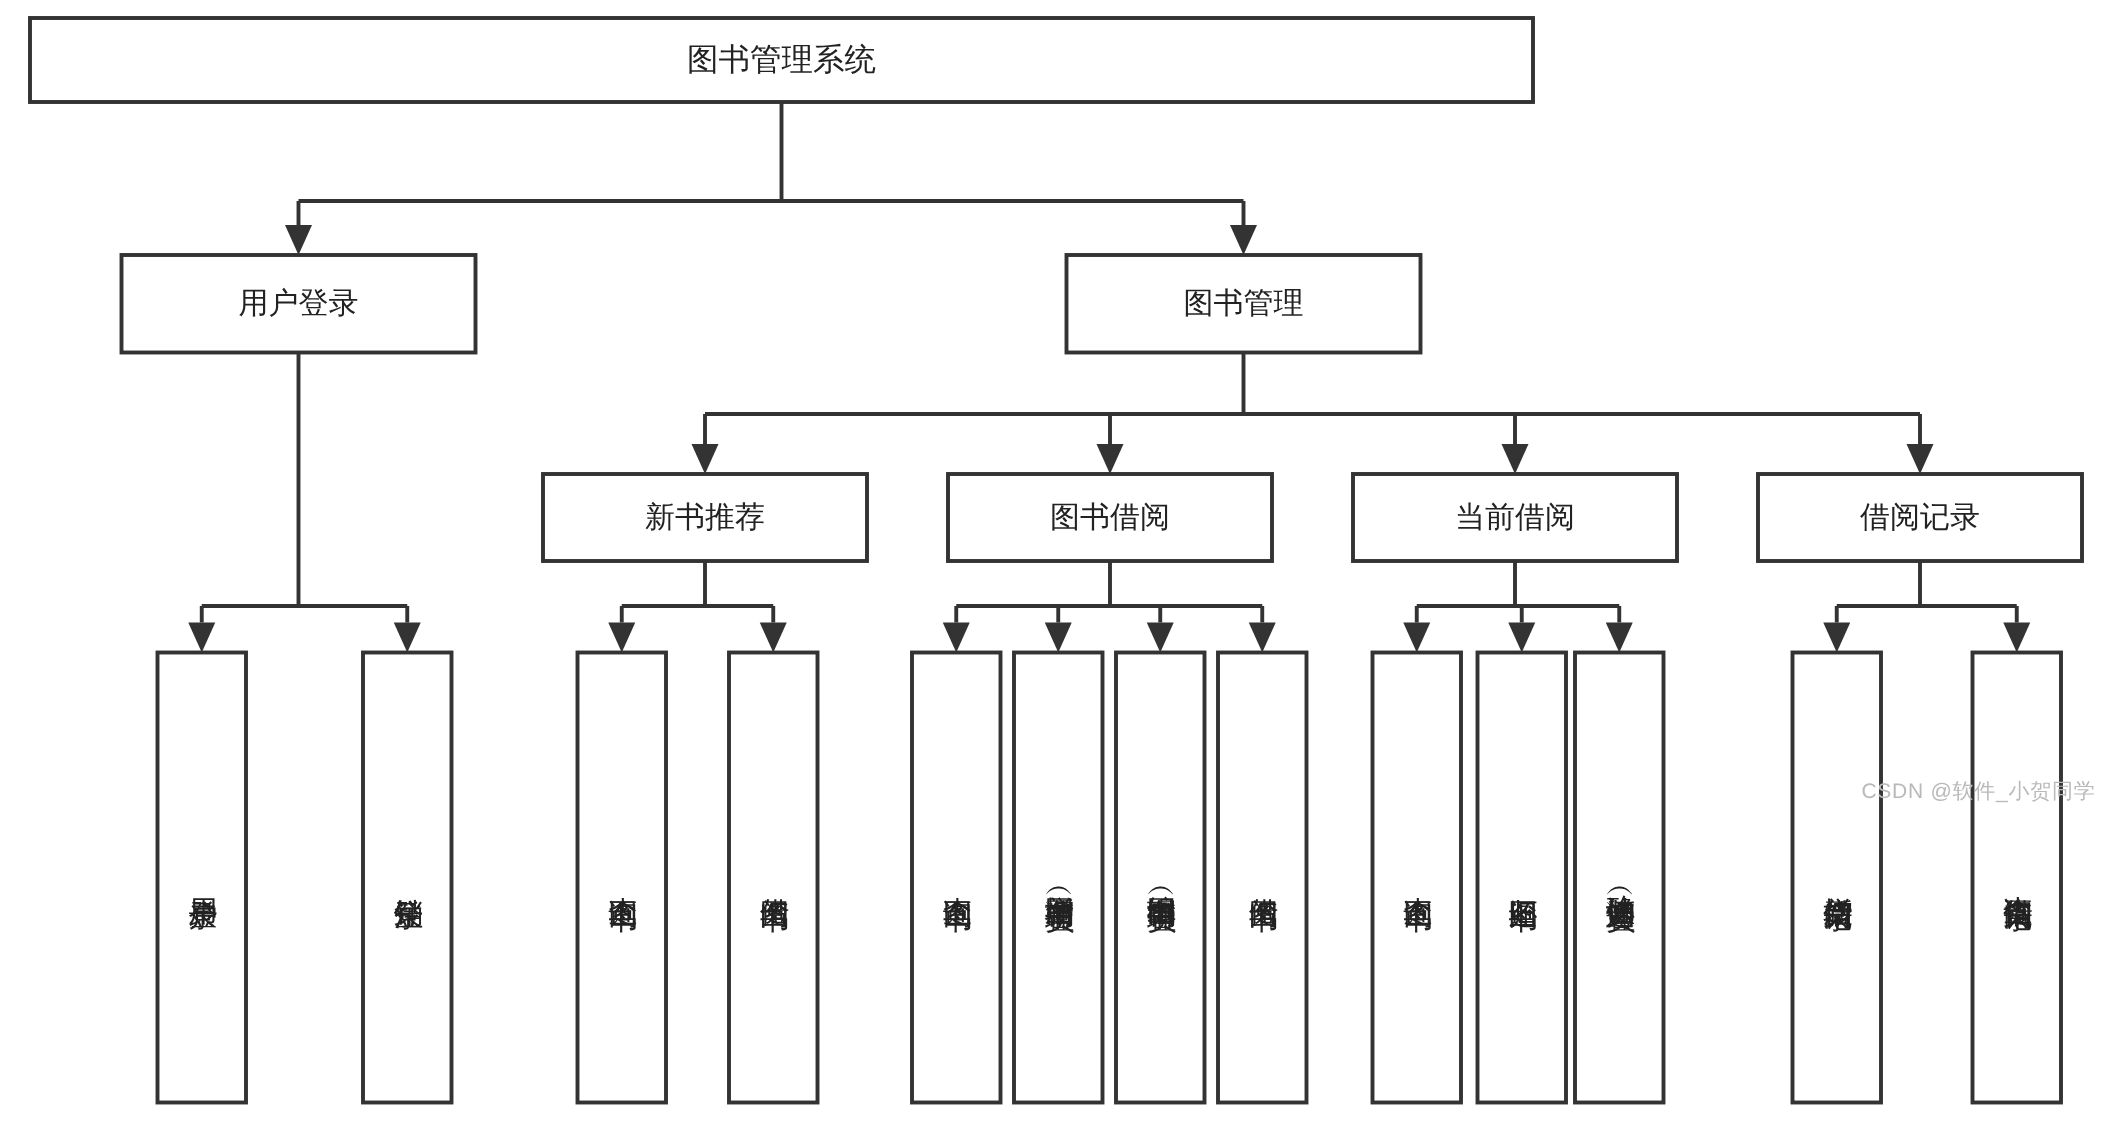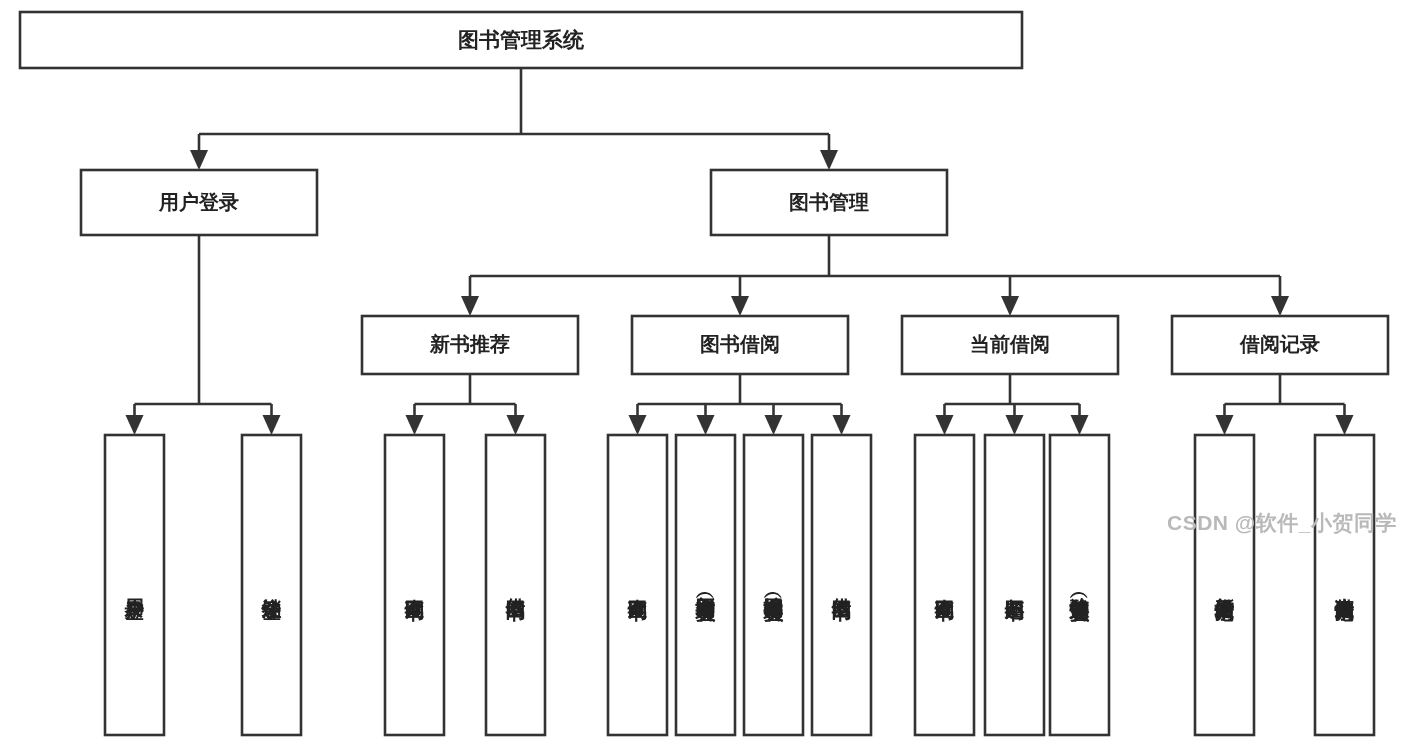--- a/index.html
+++ b/index.html
@@ -11,21 +11,20 @@
     width: 1405px;
     height: 747px;
     font-family: "Liberation Sans", sans-serif;
     overflow: hidden;
   }
   #diagram-root {
     position: relative;
     width: 1405px;
     height: 543px;
     background: #ffffff;
-    font-weight: bold;
   }
   svg#tree-svg {
     position: absolute;
     left: 0;
     top: 0;
     width: 1405px;
     height: 747px;
     display: block;
   }
   .node-rect {
@@ -67,21 +66,21 @@
     pointer-events: none;
     display: flex;
     align-items: center;
     justify-content: center;
   }
   .watermark {
     position: absolute;
     right: 8px;
     bottom: 6px;
     font-family: "Liberation Sans", sans-serif;
-    font-size: 21px;
+    font-size: 14px;
     color: #b9b9b9;
     white-space: nowrap;
     letter-spacing: 0.5px;
     margin-top: 14px;
   }
 </style>
 </head>
 <body>
 
 <div id="diagram-root">

